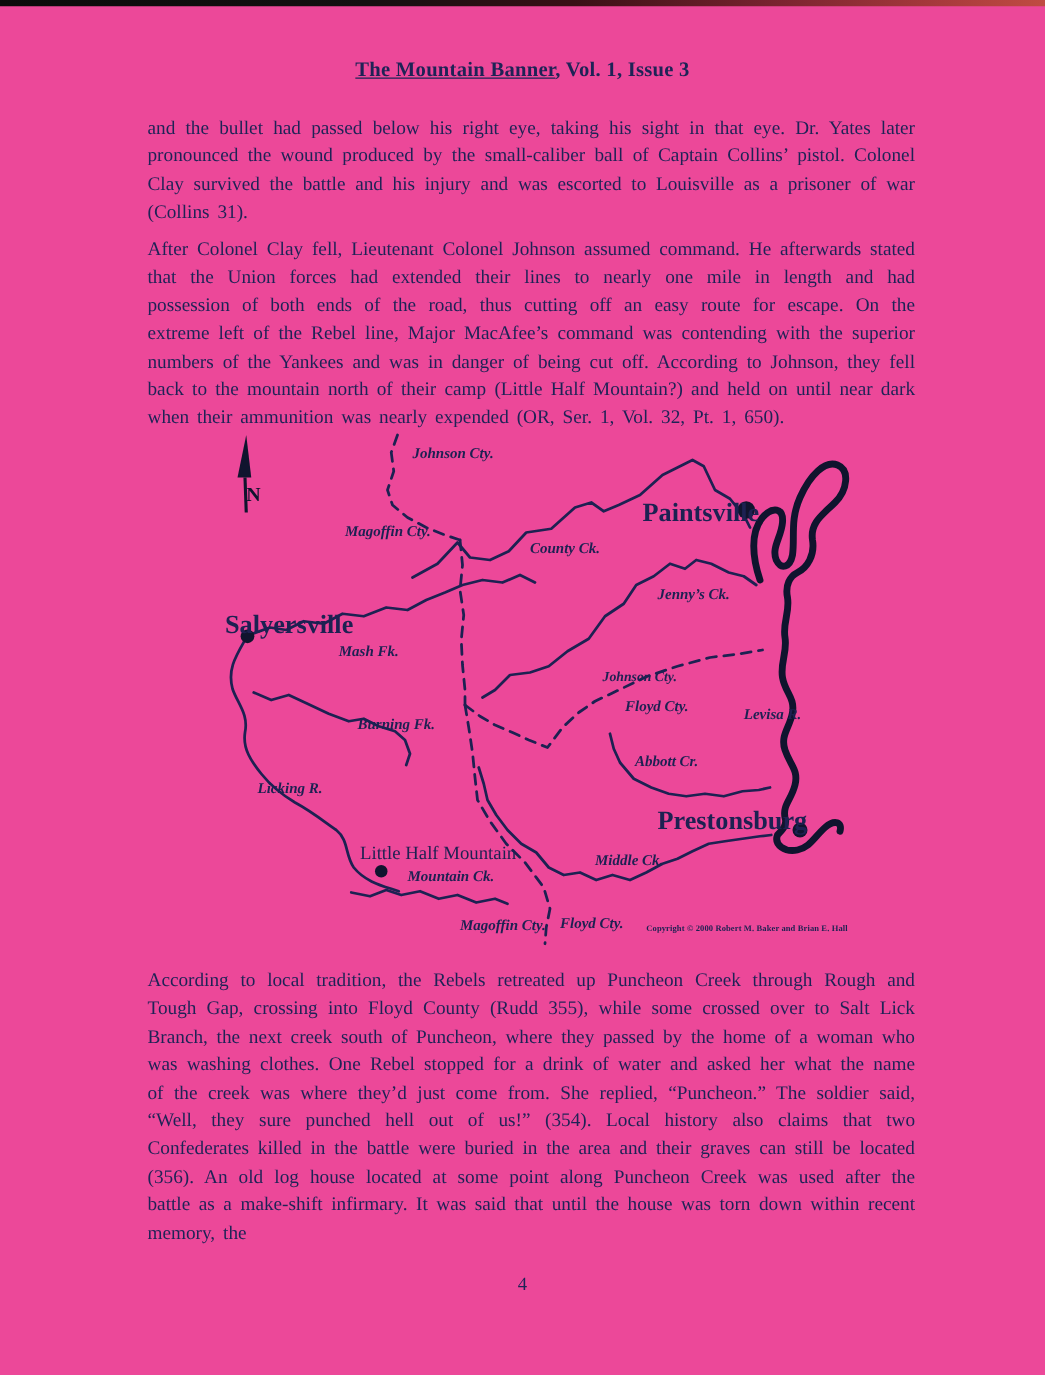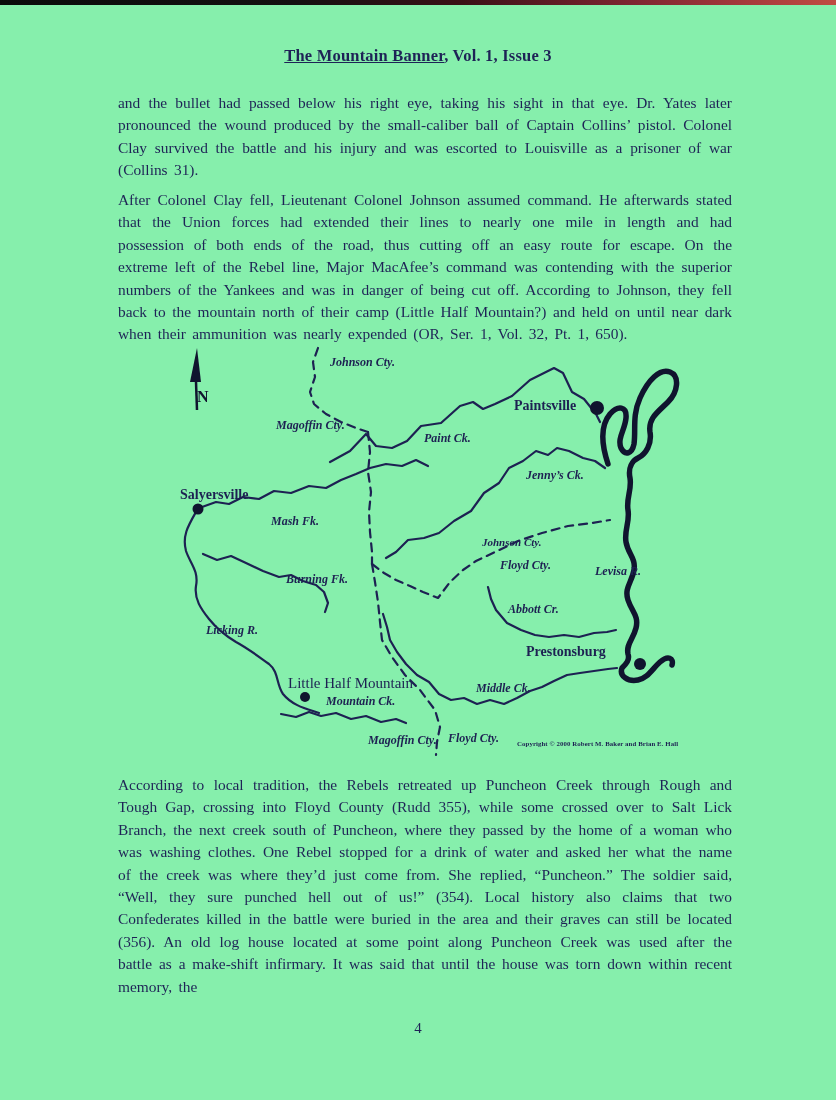--- a/index.html
+++ b/index.html
@@ -1,18 +1,18 @@
 <!DOCTYPE html>
 <html><head>
 <meta charset="utf-8">
 <style>
   html,body{margin:0;padding:0;background:#e8e8e8;}
   .sheet{
     position:relative;width:836px;height:1100px;margin:0 auto;
-    background:#86efac;overflow:hidden;
+    background:#ec4899;overflow:hidden;
     font-family:"Liberation Serif", serif;
     color:#1e2356;
   }
   .scan-band{
     position:absolute;top:0;left:0;width:836px;height:5px;
     background:linear-gradient(90deg,#0b0b0b 0%,#141011 35%,#3a1016 55%,#7c2430 75%,#a83a3c 90%,#c04c42 100%);
   }
   .doc-title{
     position:absolute;top:46px;left:0;width:836px;
     text-align:center;font-weight:bold;font-size:16.5px;letter-spacing:.2px;
@@ -33,21 +33,21 @@
   
   .map{position:absolute;left:140px;top:342px;width:560px;height:425px;}
   .map svg{position:absolute;left:0;top:0;}
   .mlabel{
     position:absolute;white-space:nowrap;
     font-style:italic;font-weight:bold;font-size:12px;color:#1d2152;
   }
   .mlabel.sm{font-size:11px;}
   .town{
     position:absolute;white-space:nowrap;
-    font-weight:bold;font-size:14px;color:#1d2152;font-style:normal;
+    font-weight:bold;font-size:21px;color:#1d2152;font-style:normal;
   }
   .town.tiny{font-size:15px;font-weight:normal;}
   .copyright{
     position:absolute;white-space:nowrap;
     font-weight:bold;font-size:6.8px;color:#1d2152;letter-spacing:.1px;
   }
   .north-n{
     position:absolute;left:57px;top:46px;
     font-weight:bold;font-size:16px;color:#10142e;
   }
@@ -103,21 +103,21 @@
       <circle cx="58" cy="167" r="5.5" fill="#10142e"></circle>
       <circle cx="457" cy="66" r="7" fill="#10142e"></circle>
       <circle cx="500" cy="322" r="6" fill="#10142e"></circle>
       <circle cx="165" cy="355" r="5" fill="#10142e"></circle>
     </svg>
 
     <span class="north-n">N</span>
 
     <span class="mlabel" style="left:190px;top:13px;">Johnson Cty.</span>
     <span class="mlabel" style="left:136px;top:76px;">Magoffin Cty.</span>
-    <span class="mlabel" style="left:284px;top:89px;">Paint Ck.</span>
+    <span class="mlabel" style="left:284px;top:89px;">County Ck.</span>
     <span class="town" style="left:374px;top:56px;">Paintsville</span>
     <span class="mlabel" style="left:386px;top:126px;">Jenny’s Ck.</span>
     <span class="town" style="left:40px;top:145px;">Salyersville</span>
     <span class="mlabel" style="left:131px;top:172px;">Mash Fk.</span>
     <span class="mlabel sm" style="left:342px;top:194px;">Johnson Cty.</span>
     <span class="mlabel" style="left:360px;top:216px;">Floyd Cty.</span>
     <span class="mlabel" style="left:455px;top:222px;">Levisa R.</span>
     <span class="mlabel" style="left:146px;top:230px;">Burning Fk.</span>
     <span class="mlabel" style="left:368px;top:260px;">Abbott Cr.</span>
     <span class="mlabel" style="left:66px;top:281px;">Licking R.</span>

